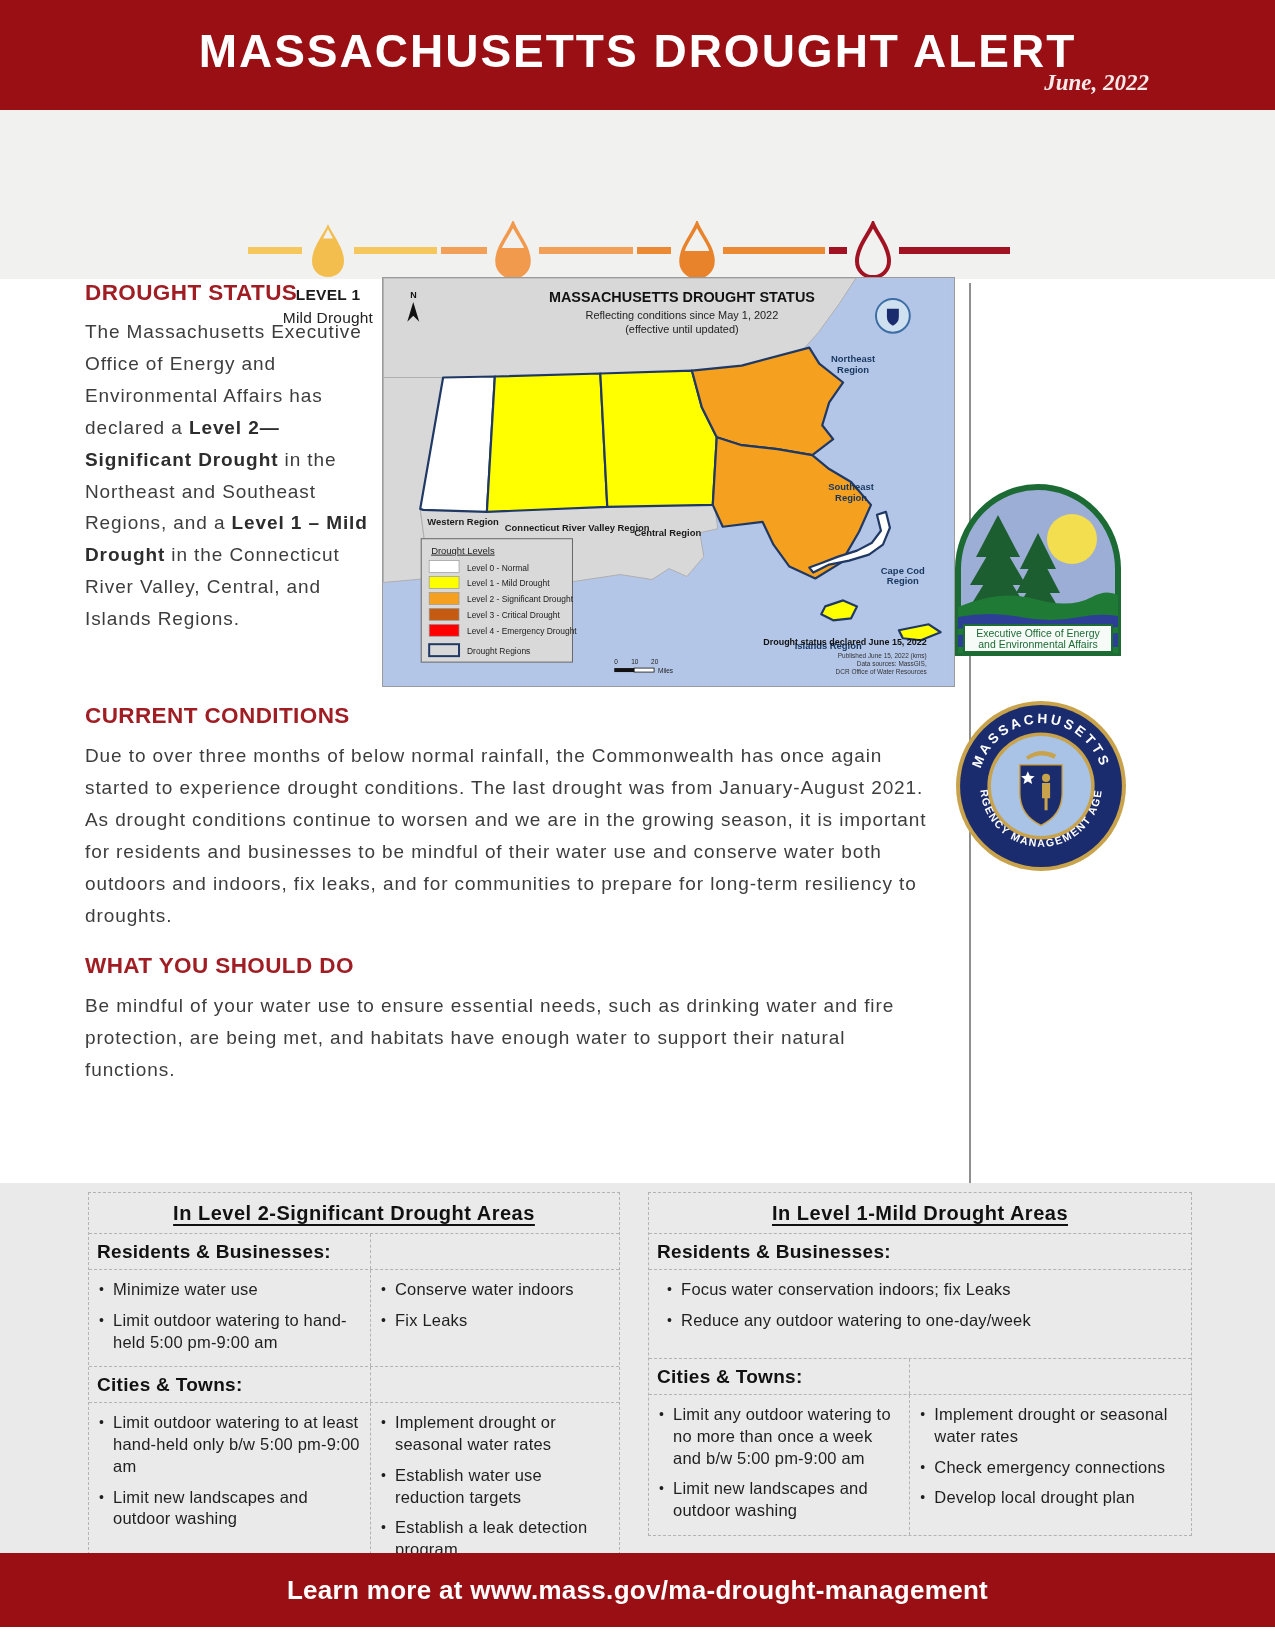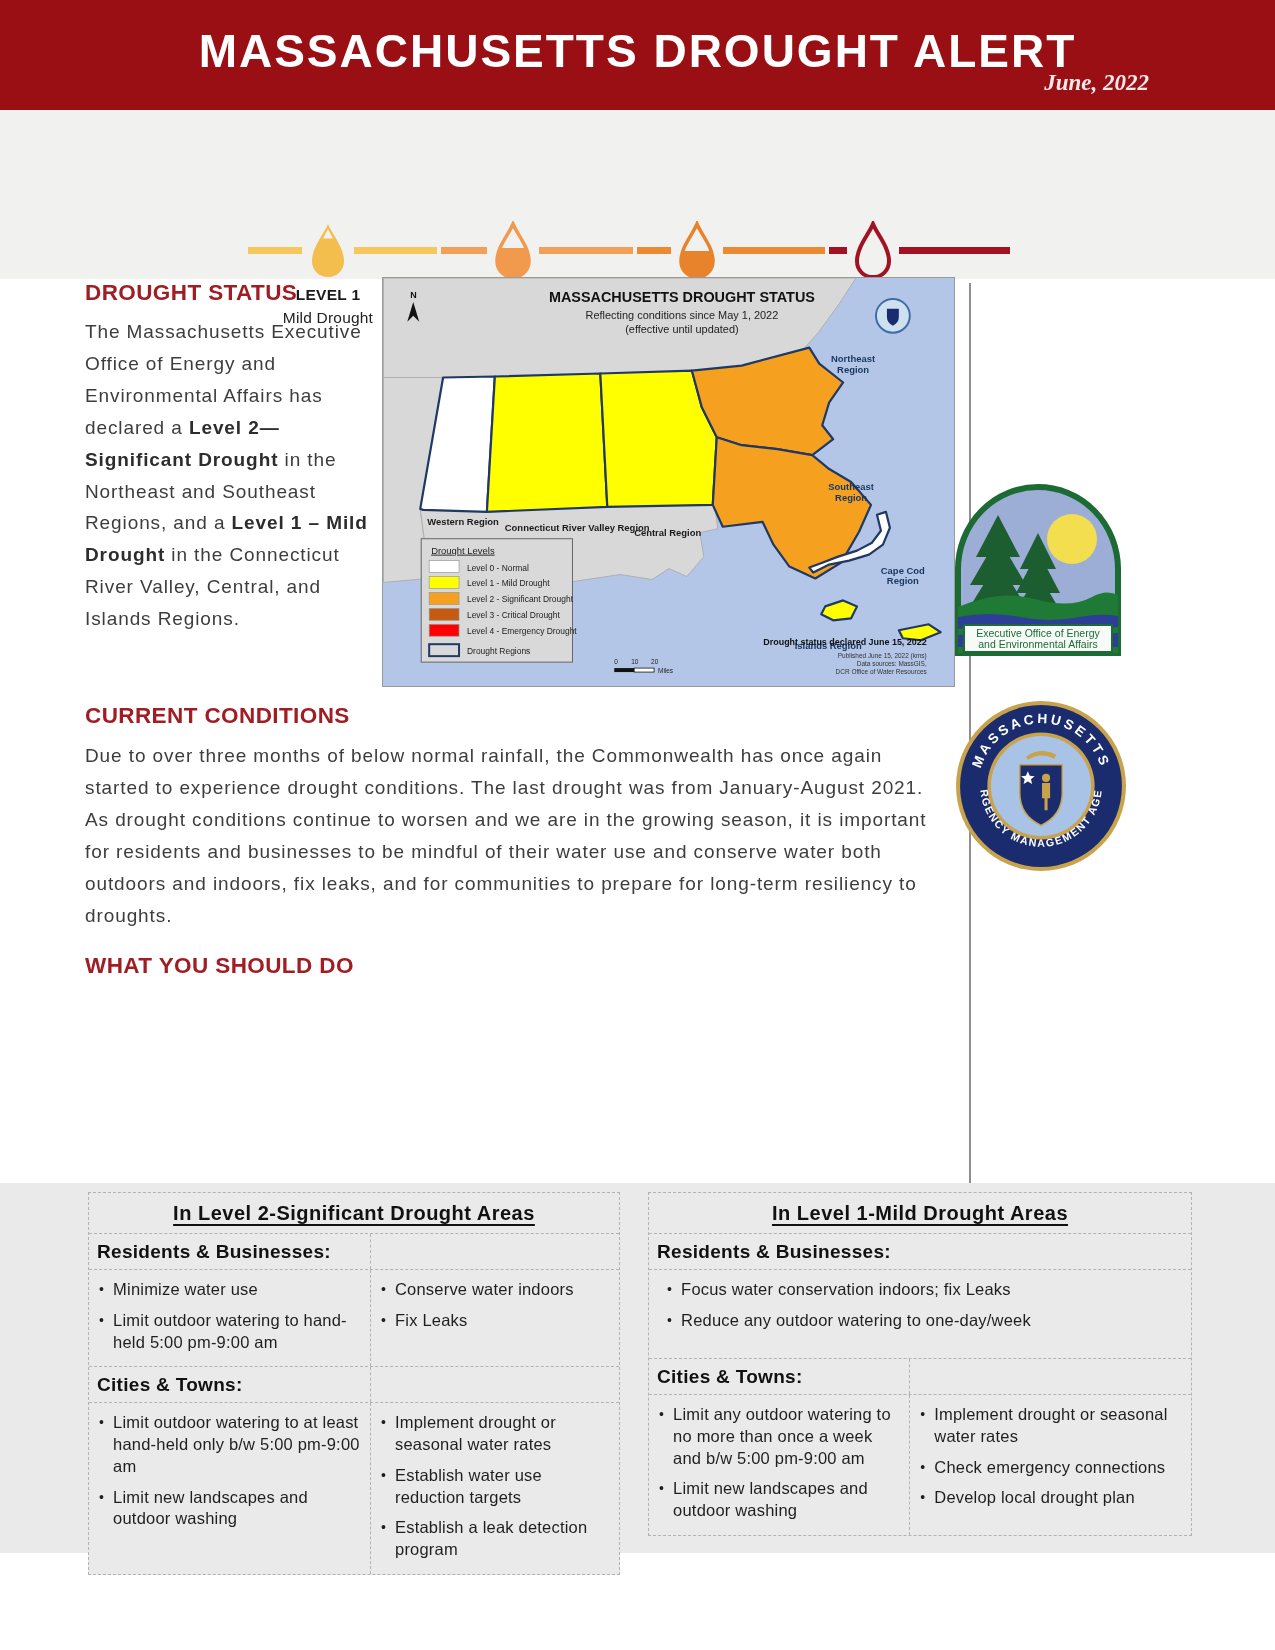--- a/index.html
+++ b/index.html
@@ -233,20 +233,21 @@
     <path d="M72,70.5 l1.9,4.4 4.8,.4 -3.6,3.1 1.1,4.7 -4.2,-2.5 -4.2,2.5 1.1,-4.7 -3.6,-3.1 4.8,-.4 Z" fill="#ffffff"></path>
     <circle cx="90" cy="77" r="4" fill="#C8A34B"></circle>
     <path d="M86,82 h8 v15 h-2.5 v12 h-3 v-12 h-2.5 Z" fill="#C8A34B"></path>
     <path d="M70,56 q14,-10 30,-2 l-2,4 q-13,-7 -26,1 Z" fill="#C8A34B"></path>
   </svg>
 
   <div class="sec-head" style="left:85px;top:703px;">CURRENT CONDITIONS</div>
   <div class="body-txt" style="left:85px;top:740px;width:860px;">Due to over three months of below normal rainfall, the Commonwealth has once again started to experience drought conditions. The last drought was from January-August 2021. As drought conditions continue to worsen and we are in the growing season, it is important for residents and businesses to be mindful of their water use and conserve water both outdoors and indoors, fix leaks, and for communities to prepare for long-term resiliency to droughts.</div>
 
   <div class="sec-head" style="left:85px;top:953px;">WHAT YOU SHOULD DO</div>
+  <div class="body-txt" style="left:85px;top:990px;width:850px;">Be mindful of your water use to ensure essential needs, such as drinking water and fire protection, are being met, and habitats have enough water to support their natural functions.</div>
 
   <div class="tables-wrap">
 
     <div class="tbl" style="left:88px;width:530px;">
       <div class="tbl-title"><span>In Level 2-Significant Drought Areas</span></div>
       <div class="tbl-row head-row" style="grid-template-columns:53% 47%;">
         <div class="cell">Residents &amp; Businesses:</div>
         <div class="cell"></div>
       </div>
       <div class="tbl-row" style="grid-template-columns:53% 47%;min-height:88px;">
@@ -346,14 +347,17 @@
             </div>
           <div class="bullet">
               <span class="dot">•</span>
               <span>Develop local drought plan</span>
             </div>
         </div>
       </div>
     </div>
   </div>
 
+  <div class="footer-bar">
+    <div class="footer-text">Learn more at www.mass.gov/ma-drought-management</div>
+  </div>
 
 </div>
 
 </body></html>

